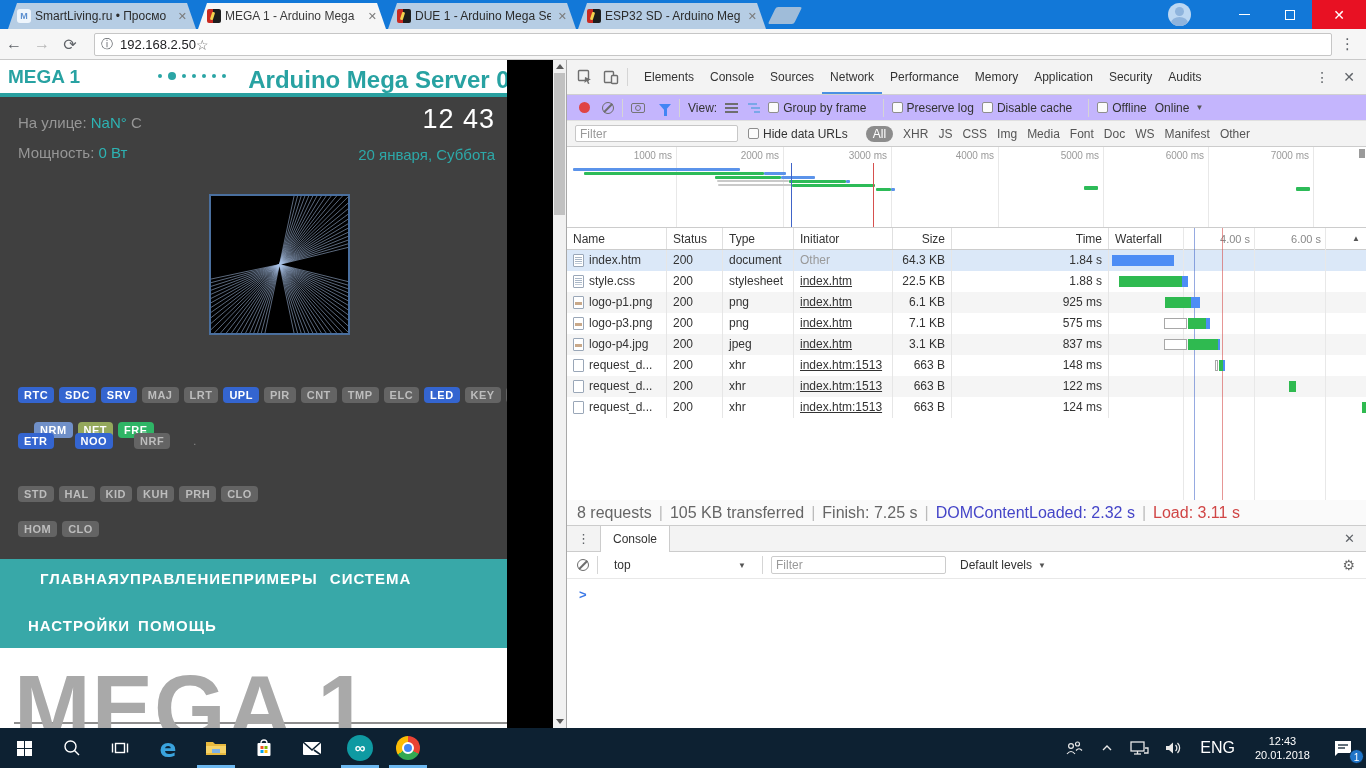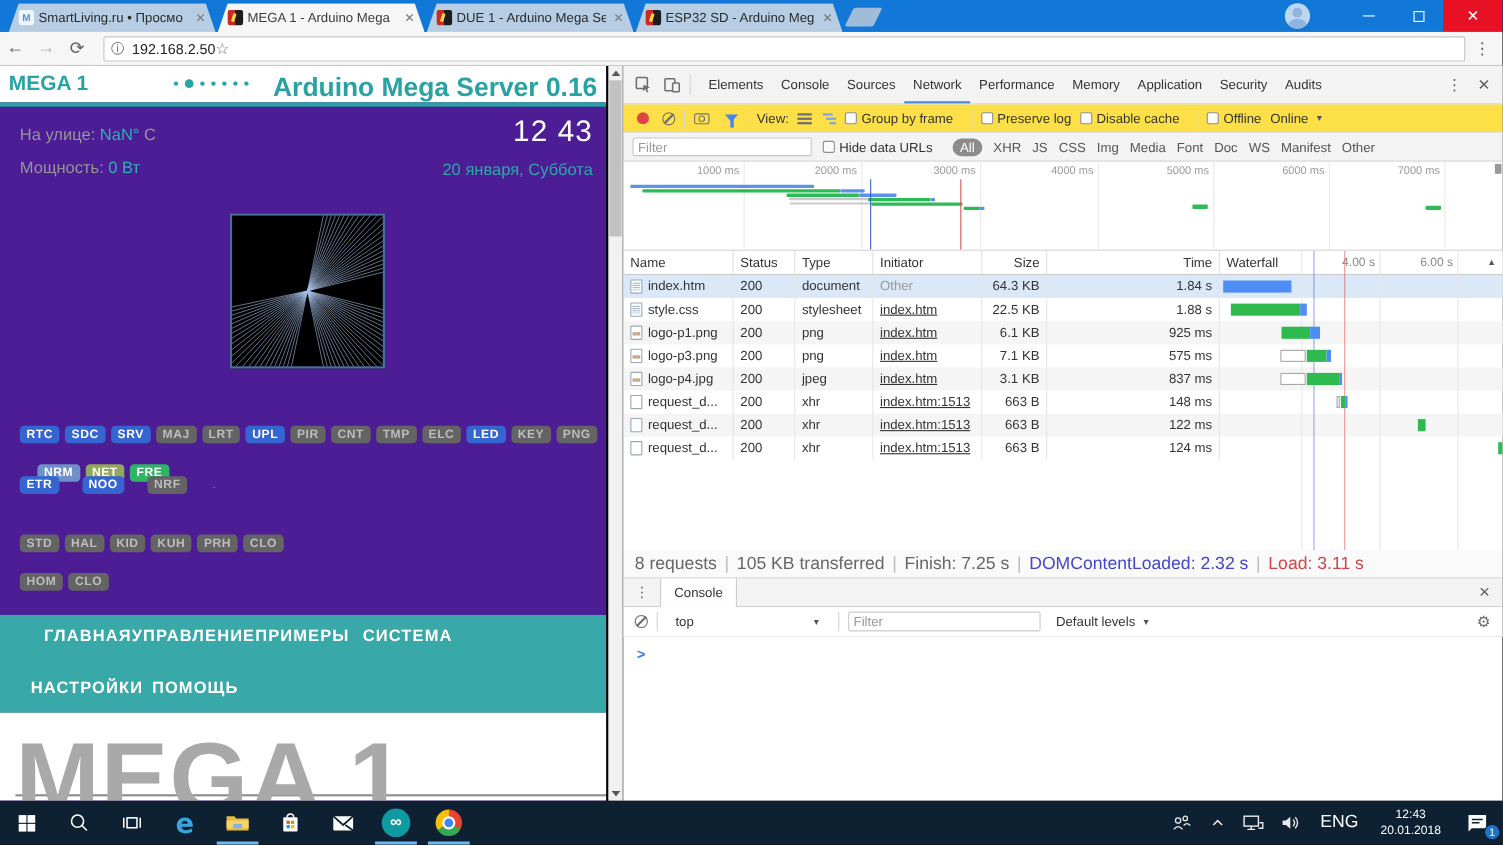--- a/index.html
+++ b/index.html
@@ -42,21 +42,21 @@
   .nav-ic.disabled { color:#b7b7b7; }
   .omnibox { position:absolute; left:94px; top:4px; width:1238px; height:23px; background:#fff;
     border:1px solid #c6c6c6; border-radius:2px; display:flex; align-items:center; padding:0 6px; }
   .omni-info { color:#5f6368; font-size:12px; margin-right:7px; }
   .omni-host { font-size:13px; color:#202124; }
   .omni-path { font-size:13px; color:#8a8f94; flex:1; }
   .omni-star { color:#6a6a6a; font-size:14px; }
   .nav-menu { position:absolute; left:1340px; top:6px; font-size:15px; color:#5f6368; }
 
   
-  .page { position:absolute; left:0; top:60px; width:551px; height:668px; background:#4c1d95; overflow:hidden; }
+  .page { position:absolute; left:0; top:60px; width:507px; height:668px; background:#404040; overflow:hidden; }
   .pg-header { position:absolute; left:0; top:0; width:553px; height:33px; background:#fff; }
   .pg-devname { position:absolute; left:8px; top:6px; font-size:19px; font-weight:bold; color:#28a2a2; }
   .pg-dots { position:absolute; left:158px; top:8px; display:flex; align-items:center; gap:6px; height:16px;}
   .pg-dots i { background:#2aa5a5; border-radius:50%; width:4px; height:4px; }
   .pg-dots i.big { width:8px; height:8px; }
   .pg-title { position:absolute; right:10px; top:6px; font-size:24px; font-weight:bold; color:#28a2a2; }
   .pg-divider { position:absolute; left:0; top:33px; width:553px; height:4px; background:#2aa0a0; }
   .pg-weather { position:absolute; left:18px; top:48px; font-size:15px; color:#969696; line-height:30px; }
   .pg-weather .val { color:#2db3b3; }
   .pg-clock { position:absolute; right:12px; top:44px; font-size:27px; color:#fff; letter-spacing:1px; }
@@ -94,21 +94,21 @@
     border-left:1px solid #a8a8a8; font-size:12px; color:#333; }
   .dt-tabbar { position:absolute; left:0; top:0; width:800px; height:35px; background:#f3f3f3;
     border-bottom:1px solid #d0d0d0; display:flex; align-items:center; }
   .dt-ic { margin-left:10px; display:flex; align-items:center; }
   .dt-sep { width:1px; height:18px; background:#d5d5d5; margin:0 8px; }
   .dt-tab { padding:0 8px; height:34px; line-height:34px; color:#333; cursor:pointer; }
   .dt-tab.active { border-bottom:2px solid #4a90e2; }
   .dt-right { margin-left:auto; display:flex; align-items:center; gap:14px; padding-right:12px;
     color:#5f6368; font-size:14px; }
 
-  .net-toolbar { position:absolute; left:0; top:35px; width:800px; height:26px; background:#fde047;
+  .net-toolbar { position:absolute; left:0; top:35px; width:800px; height:26px; background:#c4b5fd;
     border-bottom:1px solid #e0e0e0; display:flex; align-items:center; }
   .cb { width:11px; height:11px; border:1px solid #8e8e8e; background:#fbfbfb; border-radius:2px;
     display:inline-block; margin-right:4px; flex:0 0 11px; }
   .tb-label { color:#333; margin-right:8px; display:flex; align-items:center; }
   .rec-dot { width:11px; height:11px; border-radius:50%; background:#e04444; margin-left:12px; }
   .clear-ic { width:12px; height:12px; border:1.5px solid #6e6e6e; border-radius:50%; position:relative; margin-left:12px; }
   .clear-ic::after { content:""; position:absolute; left:-1px; top:4px; width:12px; height:1.5px;
     background:#6e6e6e; transform:rotate(-45deg); }
   .cam-ic { width:14px; height:10px; border:1.5px solid #757575; border-radius:2px; position:relative; }
   .cam-ic::after{ content:""; position:absolute; left:3px; top:1px; width:4px; height:4px;

